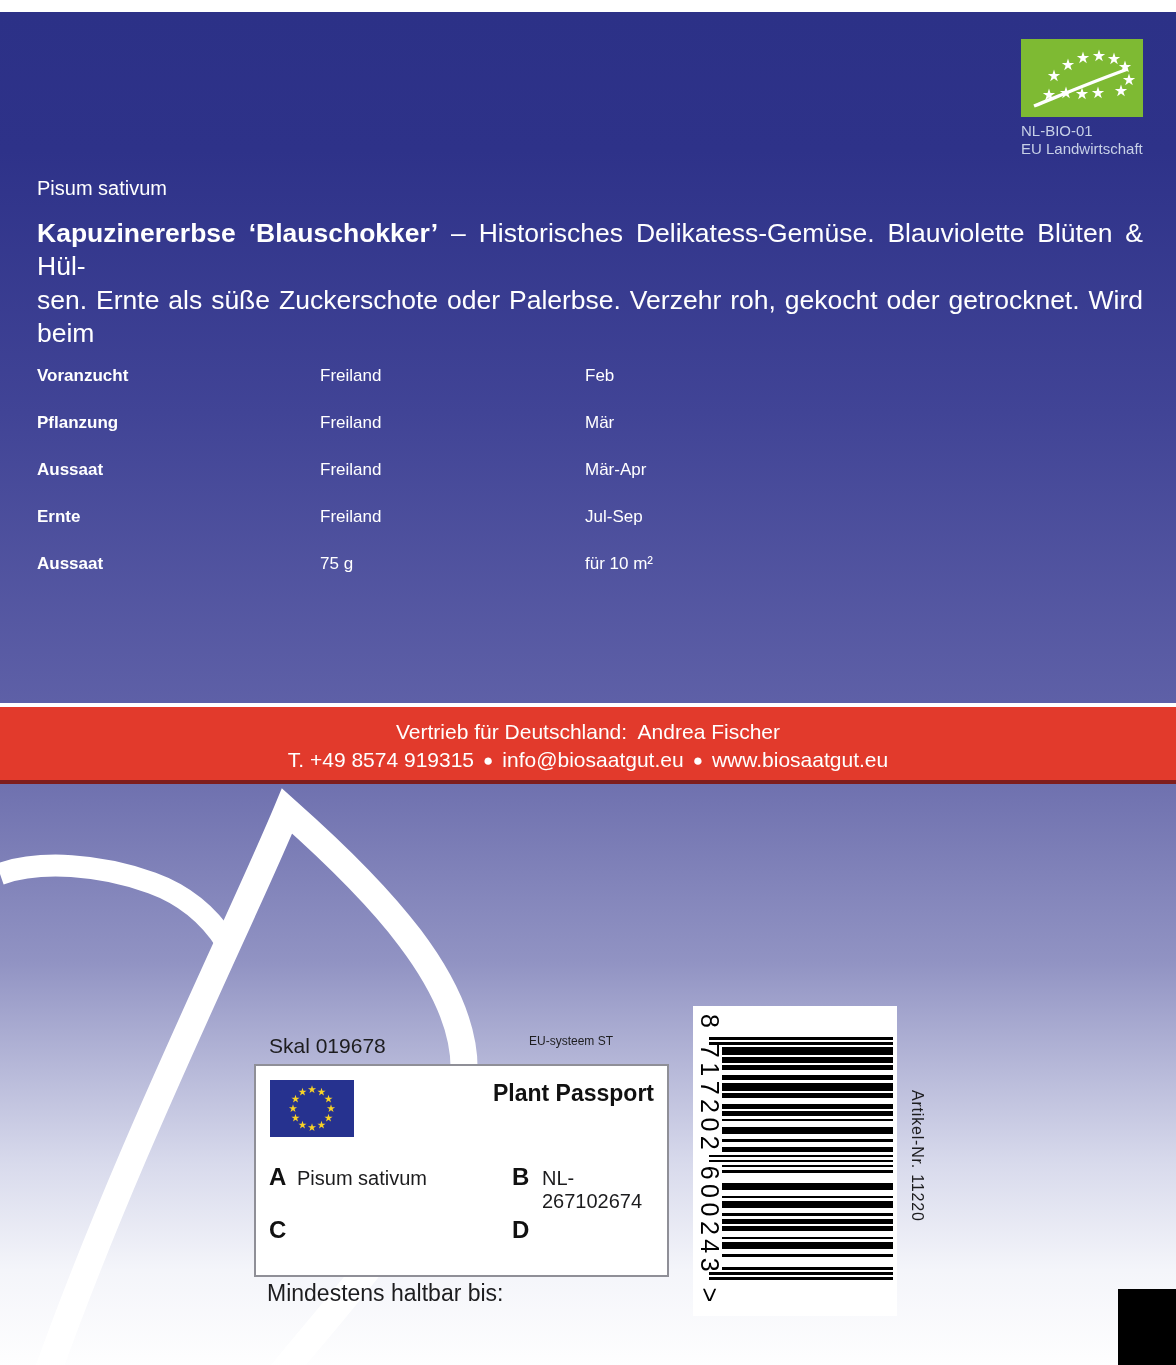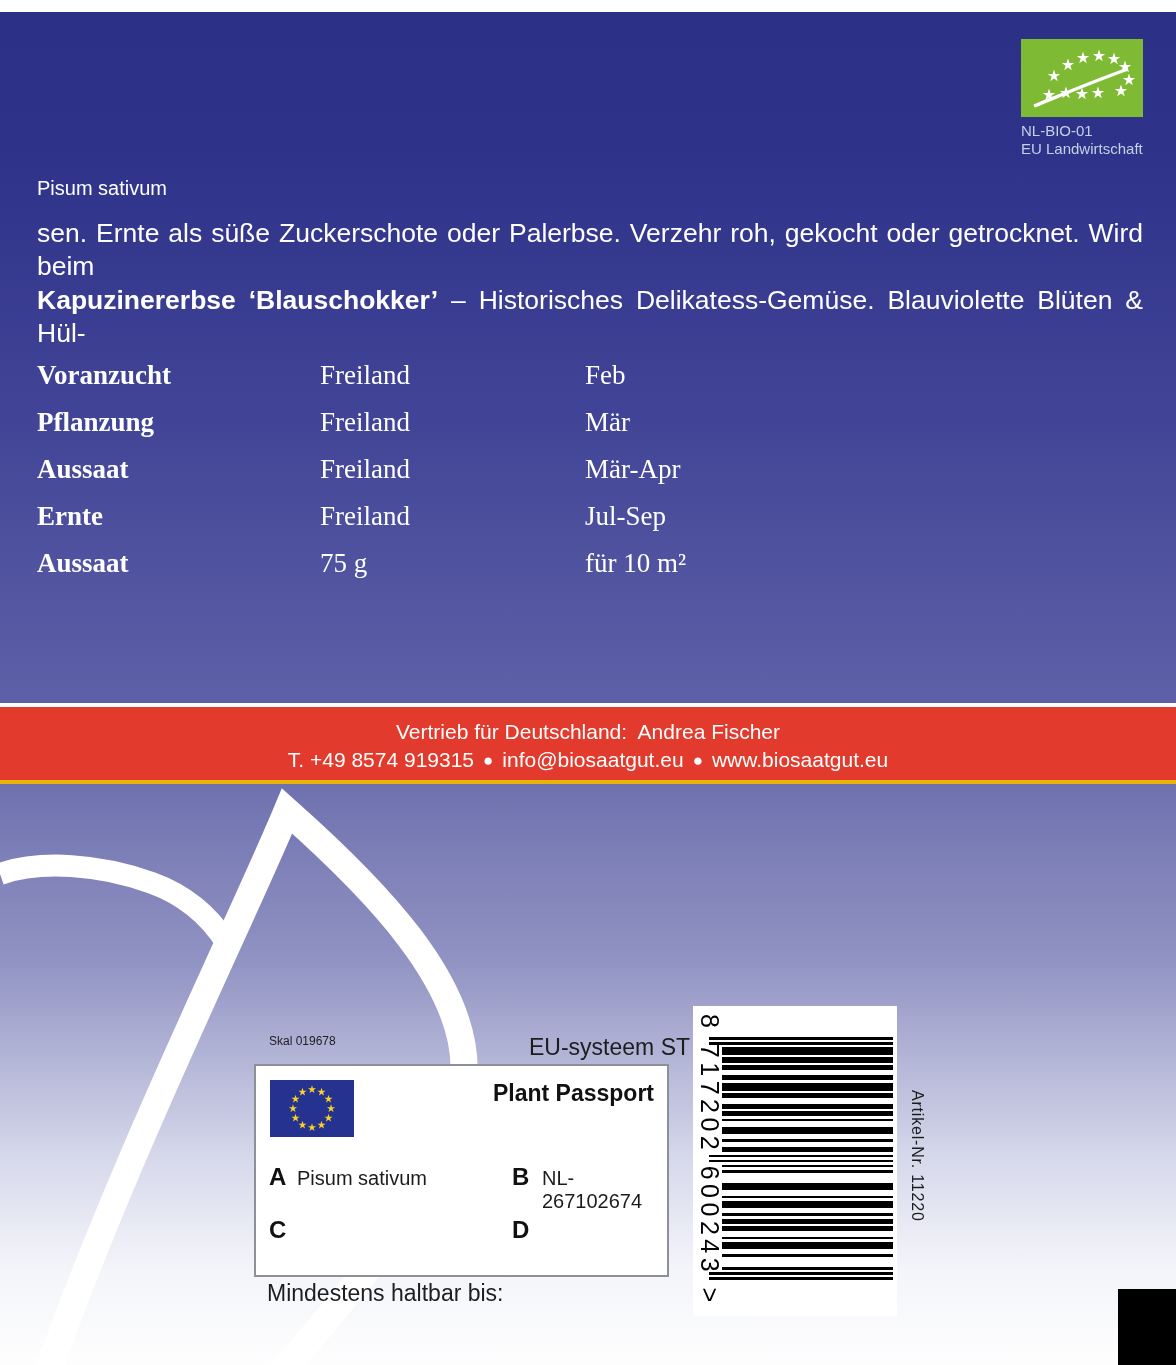--- a/index.html
+++ b/index.html
@@ -18,42 +18,42 @@
   .bio-code,.bio-label{color:#c7d0e7;font-size:15px;line-height:18px;}
   .bio-code{margin-top:5px;}
   .species{
     position:absolute;left:37px;top:165px;color:#ffffff;font-size:20px;
   }
   .description{position:absolute;left:37px;top:205px;width:1106px;color:#ffffff;}
   .desc-line{font-size:26.5px;line-height:33.4px;}
   .just{text-align:justify;text-align-last:justify;}
   .bold{font-weight:bold;}
   .info-table{position:absolute;left:37px;top:340px;width:1106px;color:#fff;}
-  .info-row{position:relative;height:47px;line-height:47px;font-size:27px;font-family:Liberation Serif, serif;}
+  .info-row{position:relative;height:47px;line-height:47px;font-size:17px;}
   .cell-label{position:absolute;left:0;font-weight:bold;}
   .cell-2{position:absolute;left:283px;}
   .cell-3{position:absolute;left:548px;}
   .sun-wrap{position:absolute;left:543px;top:1px;width:46px;height:46px;}
   
   .red-banner{
     position:absolute;left:0;top:691px;width:1176px;height:81px;box-sizing:border-box;
-    background:#e23a2c;border-top:4px solid #ffffff;border-bottom:4px solid #eab308;
+    background:#e23a2c;border-top:4px solid #ffffff;border-bottom:4px solid #7f1d1d;
     color:#fff;text-align:center;
   }
   .banner-line1{margin-top:12px;font-size:21px;line-height:25px;white-space:pre-wrap;}
   .banner-line2{margin-top:3px;font-size:21px;line-height:25px;}
   .banner-line2 .sep{margin:0 9px;font-size:17px;vertical-align:1px;}
   
   .bottom-section{
     position:absolute;left:0;top:772px;width:1176px;height:593px;
     background:linear-gradient(180deg,#6f71af 0%,#9193c3 30%,#d8daec 64%,#f4f5fa 82%,#ffffff 100%);
   }
   .logo-strokes{position:absolute;left:0;top:0;}
-  .skal-label{position:absolute;left:269px;top:250px;font-size:12px;color:#1d1d1f;}
-  .eusystem-label{position:absolute;left:529px;top:250px;font-size:23px;color:#1d1d1f;}
+  .skal-label{position:absolute;left:269px;top:250px;font-size:21px;color:#1d1d1f;}
+  .eusystem-label{position:absolute;left:529px;top:250px;font-size:12px;color:#1d1d1f;}
   .passport-box{
     position:absolute;left:254px;top:280px;width:415px;height:213px;box-sizing:border-box;
     background:#fff;border:2px solid #8f8f97;
   }
   .pp-flag{position:absolute;left:14px;top:14px;}
   .pp-title{position:absolute;right:13px;top:14px;font-size:23px;font-weight:bold;color:#111;}
   .pp-field{position:absolute;font-size:24px;font-weight:bold;color:#111;}
   .pp-value{position:absolute;font-size:20px;color:#1c1c1e;}
   .fa{left:13px;top:97px;} .va{left:41px;top:101px;}
   .fb{left:256px;top:97px;} .vb{left:286px;top:101px;}
@@ -96,22 +96,22 @@
         </g>
         <path d="M 13,67 C 38,57 68,44 107,30" fill="none" stroke="#ffffff" stroke-width="3.4"></path>
       </svg>
       <div class="bio-code">NL-BIO-01</div>
       <div class="bio-label">EU Landwirtschaft</div>
     </div>
 
     <div class="species">Pisum sativum</div>
 
     <div class="description">
+      <div class="desc-line just"><span class="bold">Kapuzinererbse ‘Blauschokker’</span><span> – Historisches Delikatess-Gemüse. Blauviolette Blüten &amp; Hül-</span></div>
       <div class="desc-line just">sen. Ernte als süße Zuckerschote oder Palerbse. Verzehr roh, gekocht oder getrocknet. Wird beim</div>
-      <div class="desc-line just"><span class="bold">Kapuzinererbse ‘Blauschokker’</span><span> – Historisches Delikatess-Gemüse. Blauviolette Blüten &amp; Hül-</span></div>
     </div>
 
     <div class="info-table">
       <div class="info-row">
         <span class="cell-label">Voranzucht</span>
         <span class="cell-2">Freiland</span>
         <span class="cell-3">Feb</span>
       </div>
       <div class="info-row">
         <span class="cell-label">Pflanzung</span>

